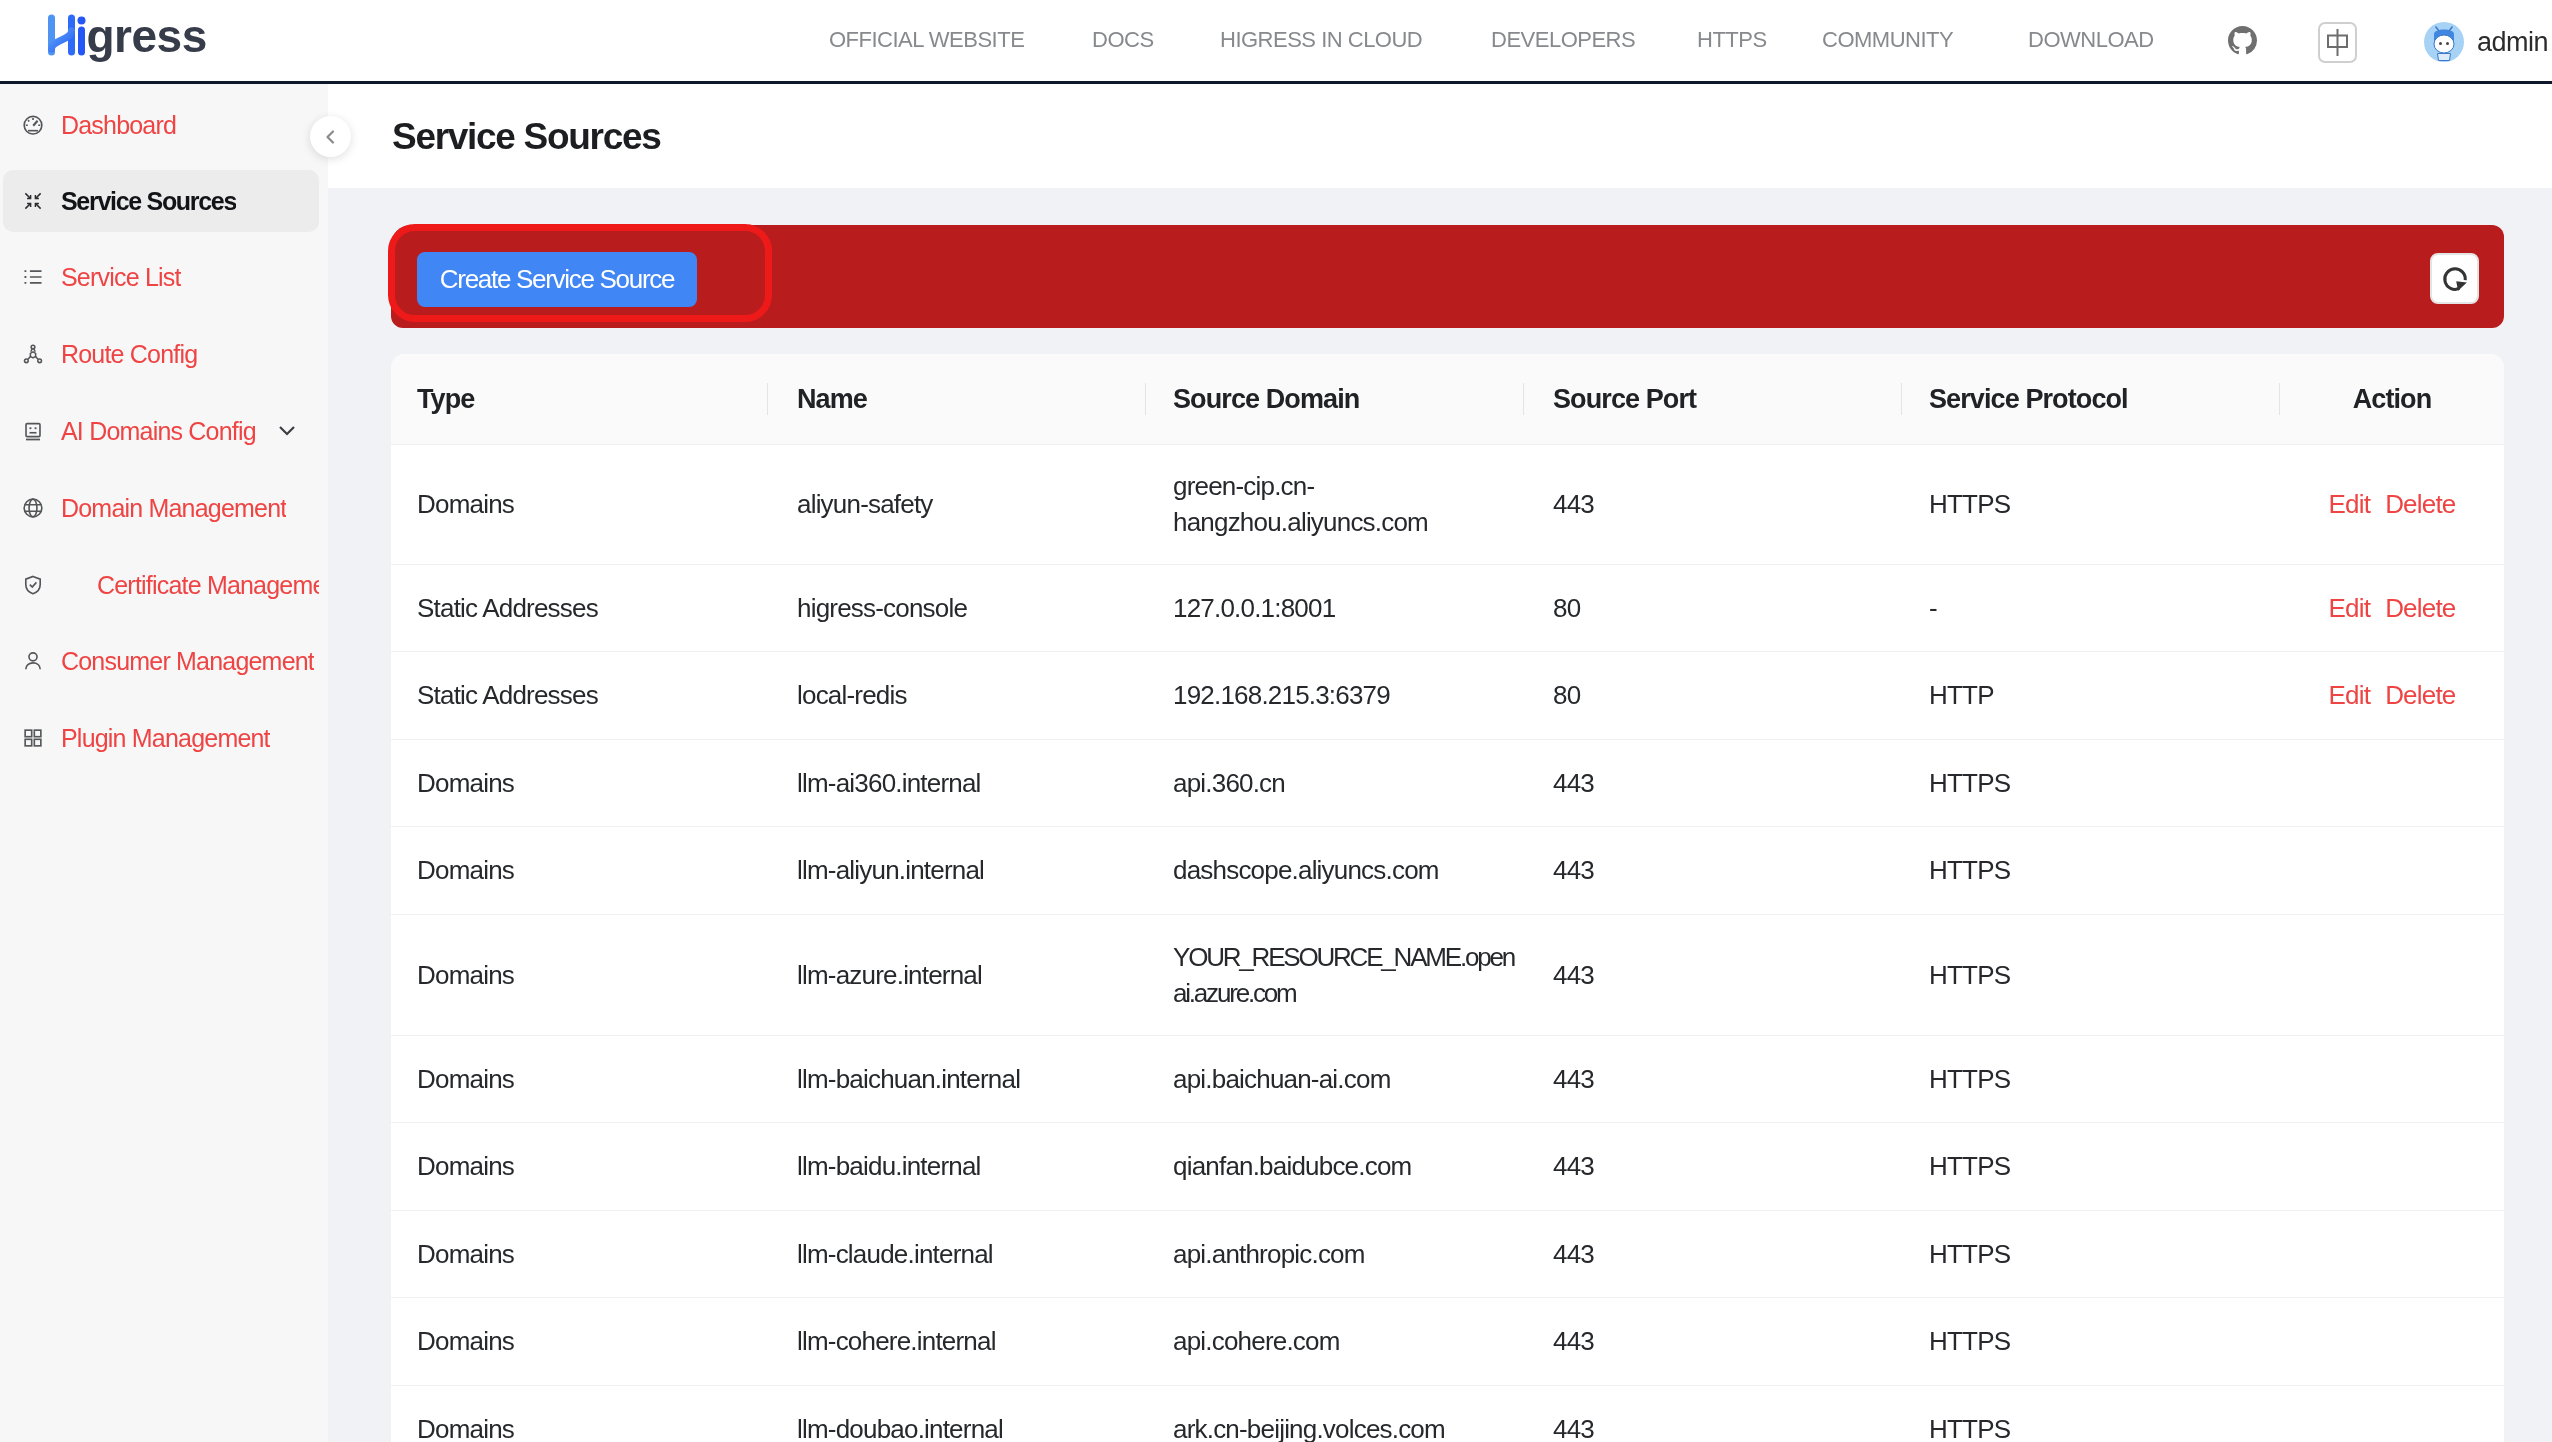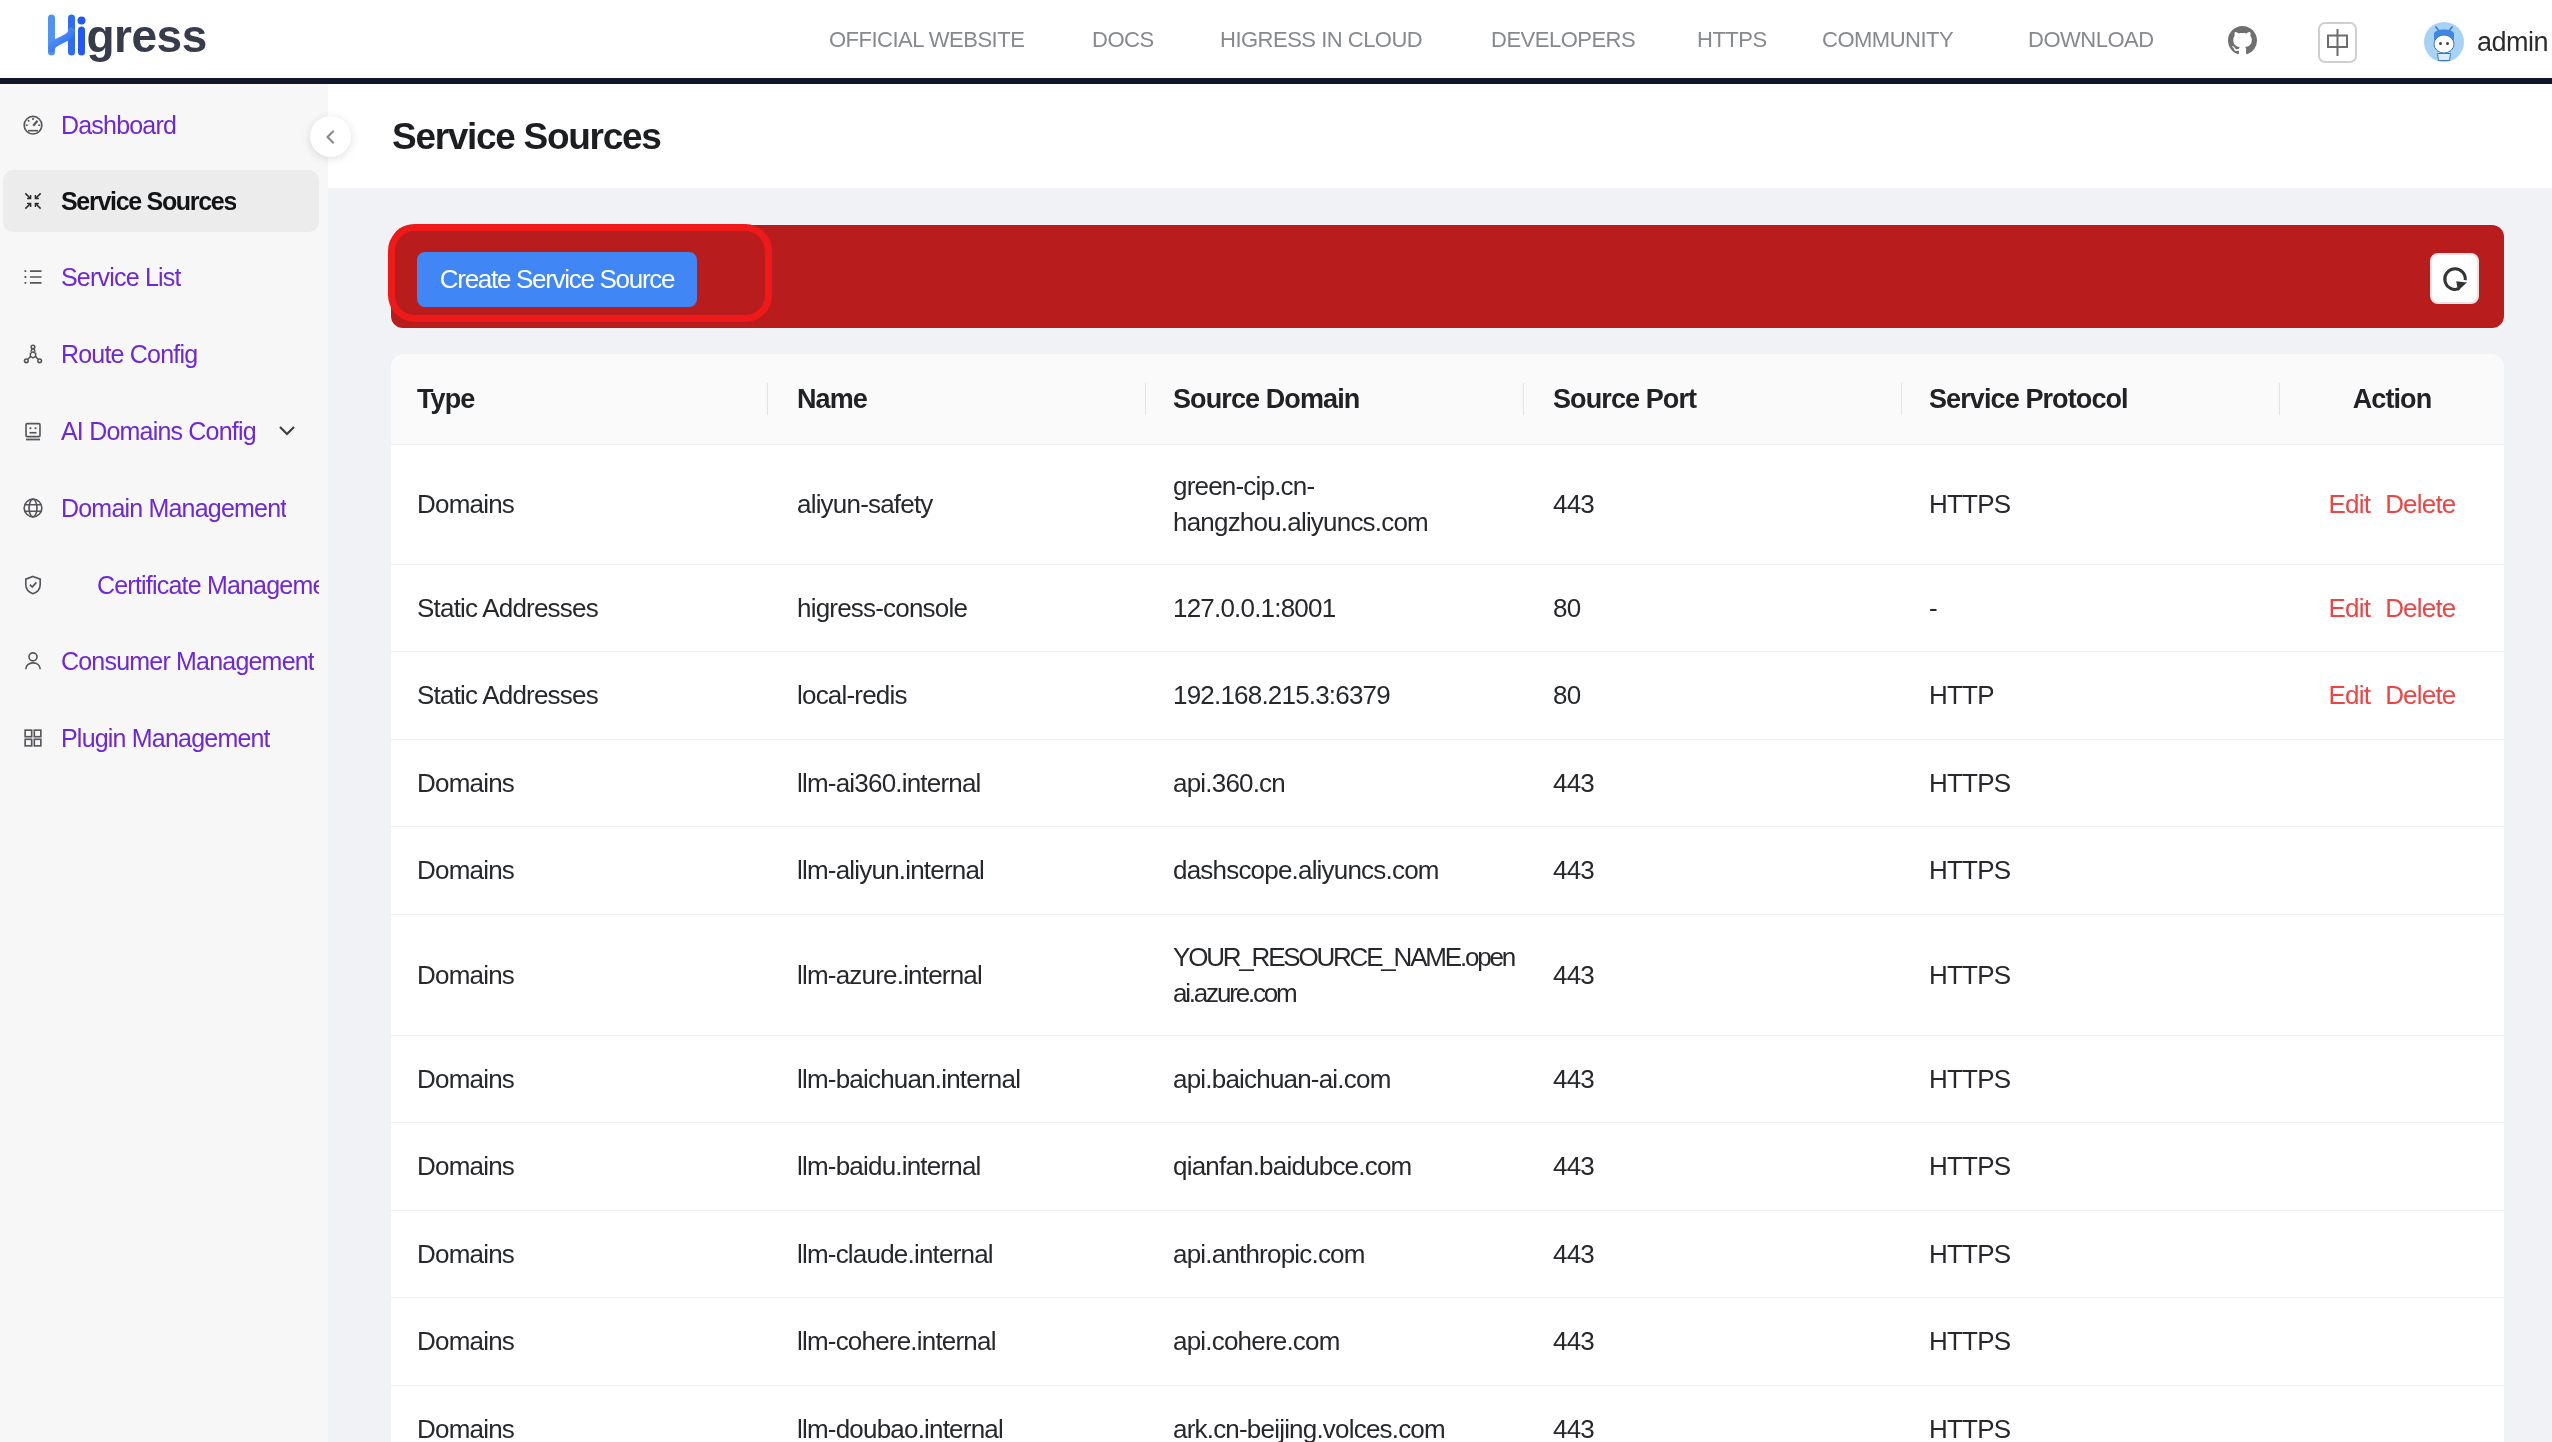--- a/index.html
+++ b/index.html
@@ -1,31 +1,31 @@
 <!DOCTYPE html>
 <html><head>
 <meta charset="utf-8">
 <style>
 * { margin:0; padding:0; box-sizing:border-box; }
 html,body { width:2552px; height:1442px; overflow:hidden; }
 body { font-family:"Liberation Sans", sans-serif; background:#fff; position:relative; }
 #page { position:absolute; left:0; top:0; width:2552px; height:1442px; }
 
 
-#hdr { position:absolute; left:0; top:0; width:2552px; height:84px; background:#fff; border-bottom:6px solid #0f172a; z-index:30; }
+#hdr { position:absolute; left:0; top:0; width:2552px; height:84px; background:#fff; border-bottom:3px solid #0f172a; z-index:30; }
 #logo { position:absolute; left:44px; top:8px; }
 .nav { position:absolute; top:0; height:84px; line-height:79px; font-size:22px; color:#87898c; letter-spacing:-0.5px; white-space:nowrap; }
 #gh { position:absolute; left:2228px; top:26px; }
 #lang { position:absolute; left:2318px; top:22px; width:39px; height:41px; border:2px solid #cfcfcf; border-radius:7px; }
 #avatar { position:absolute; left:2424px; top:22px; }
 #admin { position:absolute; left:2477px; top:0; height:84px; line-height:84px; font-size:27px; letter-spacing:-0.5px; color:#2b2b2b; font-weight:500; }
 
 
 #side { position:absolute; left:0; top:84px; width:328px; height:1358px; background:#f7f7f8; z-index:10; }
-.mi { position:absolute; left:3px; width:316px; height:62px; border-radius:10px; display:flex; align-items:center; color:#6d28d9; font-size:25px; letter-spacing:-0.8px; }
+.mi { position:absolute; left:3px; width:316px; height:62px; border-radius:10px; display:flex; align-items:center; color:#ef4444; font-size:25px; letter-spacing:-0.8px; }
 .mi svg { margin-left:18px; flex:0 0 auto; }
 .mi span { margin-left:16px; white-space:nowrap; overflow:hidden; }
 .mi.sel { background:#ececec; color:#131417; font-weight:700; letter-spacing:-1.3px; }
 .chev { position:absolute; left:273px; top:24px; margin-left:0 !important; }
 #collapse { position:absolute; left:310px; top:116px; width:41px; height:41px; border-radius:50%; background:#fff; box-shadow:0 2px 10px rgba(0,0,0,0.13); z-index:40; display:flex; align-items:center; justify-content:center; }
 
 
 #main { position:absolute; left:328px; top:84px; width:2224px; height:1358px; background:#f0f2f5; }
 #titleband { position:absolute; left:0; top:0; width:2224px; height:104px; background:#fff; }
 #title { position:absolute; left:64px; top:32px; font-size:37px; font-weight:700; color:#1c1e21; letter-spacing:-1.3px; }

